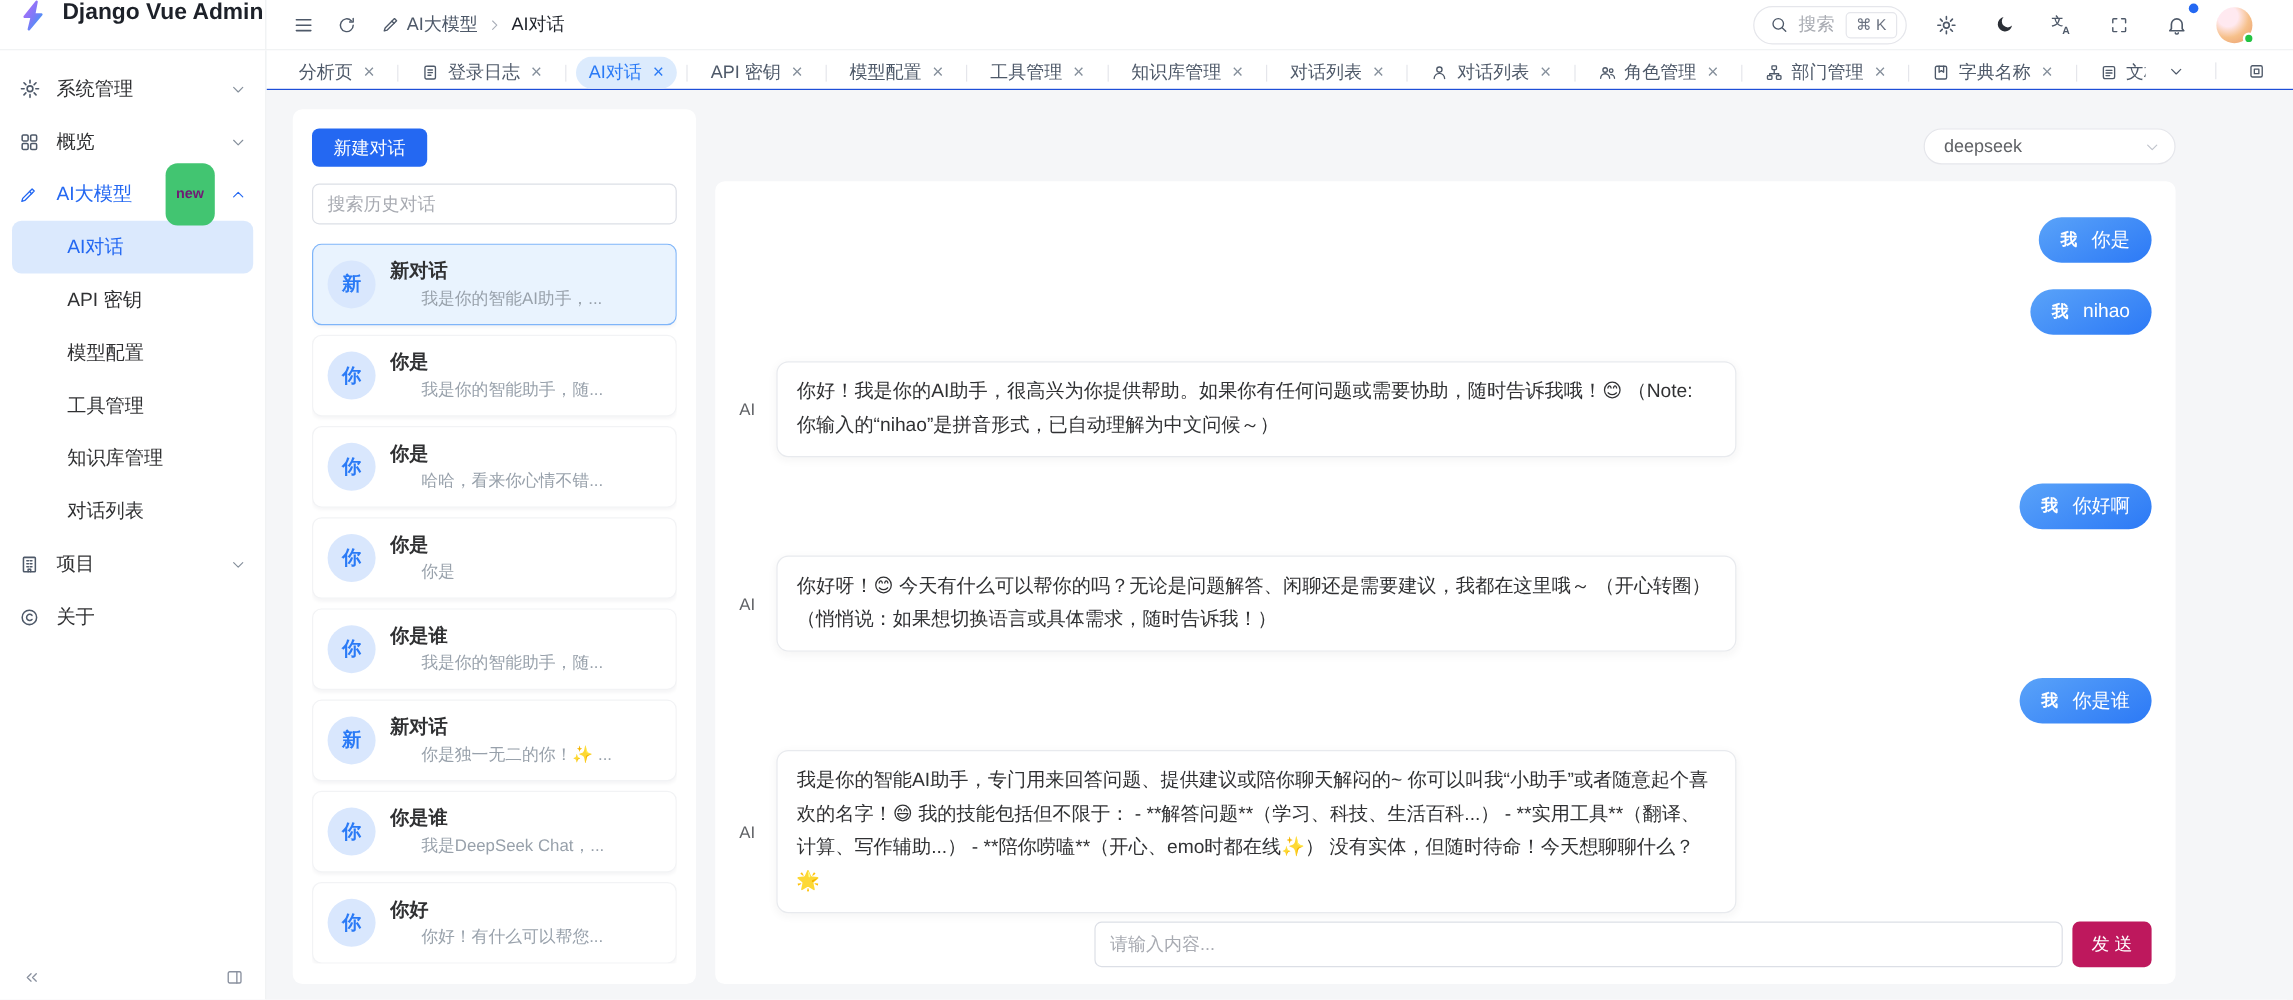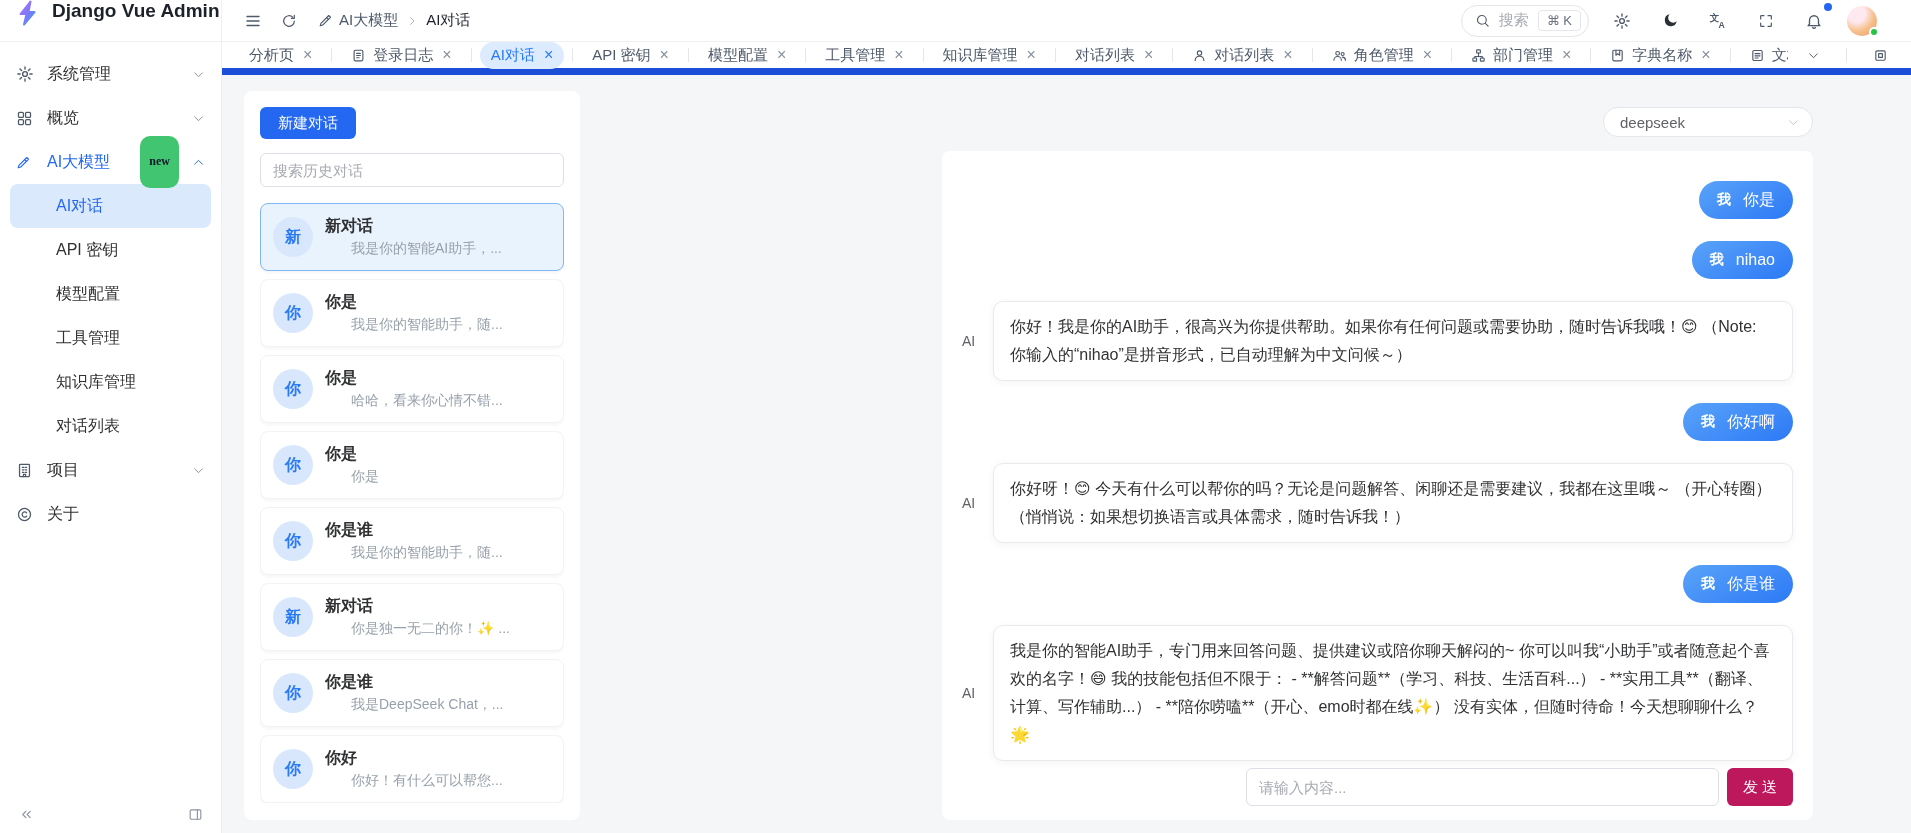--- a/index.html
+++ b/index.html
@@ -31,31 +31,31 @@
   .body-row { flex:1; display:flex; min-height:0; }
 
   
   .sidebar { width:222px; background:#fff; border-right:1px solid #eef0f2; padding-top:10px; position:relative; flex:none; }
   .menu-item { height:44px; display:flex; align-items:center; gap:13px; padding:0 16px; font-size:16px; color:#303133; cursor:pointer; }
   .mi-icon { width:18px; display:flex; color:#4e5969; flex:none; }
   .chev { display:flex; color:#86909c; }
   .menu-item > .chev { margin-left:auto; }
   .menu-item.parent-active { color:#2468f2; }
   .menu-item.parent-active .mi-icon, .menu-item.parent-active > .chev { color:#2468f2; }
-  .badge-new { margin-left:auto; background:#42c571; color:#0f172a; font-size:12px; font-weight:bold; padding:18px 9px; border-radius:10px; line-height:1.3;font-family:Liberation Serif, serif; }
+  .badge-new { margin-left:auto; background:#42c571; color:#701a75; font-size:12px; font-weight:bold; padding:18px 9px; border-radius:10px; line-height:1.3; }
   .menu-item.has-badge > .chev { margin-left:0; }
   .submenu-item { height:44px; display:flex; align-items:center; margin:0 10px; padding:0 12px 0 46px; border-radius:8px; font-size:16px; color:#303133; cursor:pointer; }
   .submenu-item.active { background:#dbe9fd; color:#2468f2; }
   .sidebar-footer { position:absolute; bottom:0; left:0; right:0; height:38px; display:flex; align-items:center; justify-content:space-between; padding:0 14px; color:#8a919f; }
   .sidebar-footer .icon-btn { color:#8a919f; width:24px; height:24px; }
 
   .main-col { flex:1; display:flex; flex-direction:column; min-width:0; }
 
   
-  .tabbar { height:33px; background:#fff; display:flex; align-items:center; padding:0 16px; border-bottom:7px solid #1d4ed8; flex:none; }
+  .tabbar { height:33px; background:#fff; display:flex; align-items:flex-end; padding:0 16px; border-bottom:1px solid #1d4ed8; flex:none; }
   .tab-list { display:flex; align-items:center; min-width:0; overflow:hidden; }
   .tab { display:flex; align-items:center; gap:7px; padding:4px 11px; font-size:15px; color:#4e5969; border-radius:14px; white-space:nowrap; cursor:pointer; flex:none; }
   .tab .t-icon { display:flex; color:#4e5969; }
   .tab.active { background:#dcebfd; color:#2a7af6; }
   .tab.active .tab-close, .tab.active .t-icon { color:#2a7af6; }
   .tab-close { font-size:16px; line-height:1; color:#86909c; margin-left:2px; cursor:pointer; }
   .tab-divider { width:1px; height:14px; background:#e5e6eb; margin:0 8px; flex:none; }
   .tabbar-right { margin-left:auto; display:flex; align-items:center; gap:10px; color:#4e5969; flex:none; padding-left:10px; }
 
   
@@ -68,34 +68,34 @@
   .conv-search::placeholder { color:#a8abb2; }
   .conv-list { margin-top:16px; display:flex; flex-direction:column; gap:8px; overflow:hidden; }
   .conv-item { display:flex; gap:12px; align-items:center; padding:12px; border:1px solid #f2f3f5; border-radius:8px; background:#fff; box-shadow:0 2px 3px rgba(17,24,39,0.04); min-height:66px; flex:none; cursor:pointer; }
   .conv-item.selected { background:#e9f3fe; border-color:#7fb5f9; }
   .conv-avatar { width:40px; height:40px; border-radius:50%; background:#d9e7fd; color:#2a7af6; font-weight:bold; font-size:16px; display:flex; align-items:center; justify-content:center; flex:none; }
   .conv-main { min-width:0; flex:1; }
   .conv-title { font-size:16px; font-weight:600; color:#303133; white-space:nowrap; overflow:hidden; text-overflow:ellipsis; }
   .conv-preview { margin-top:3px; font-size:14px; color:#98a1ab; white-space:nowrap; overflow:hidden; text-overflow:ellipsis;margin-left:26px; }
 
   
-  .chat-col { flex:1; display:flex; flex-direction:column; min-width:0;align-items:flex-end; }
+  .chat-col { flex:1; display:flex; flex-direction:column; min-width:0; }
   .chat-toolbar { height:30px; margin:16px 0 14px; display:flex; justify-content:flex-end; flex:none; }
   .model-select { width:210px; height:30px; border:1px solid #e5e6eb; border-radius:15px; background:#fff; display:flex; align-items:center; padding:0 12px 0 16px; font-size:15px; color:#606266; cursor:pointer; }
   .model-select .chev { margin-left:auto; color:#c0c4cc; }
   .chat-card { flex:1; background:#fff; border-radius:8px; position:relative; padding:30px 20px 70px; overflow:hidden; min-height:0; }
   .msg-list { display:flex; flex-direction:column; gap:22px; }
   .msg-row { display:flex; }
   .msg-row.user { justify-content:flex-end; }
   .user-bubble { height:38px; display:flex; align-items:center; gap:12px; padding:0 18px; border-radius:19px; background:linear-gradient(150deg,#5aa3f9 0%,#2e7bf6 95%); color:#fff; font-size:16px; }
   .user-label { font-size:14px; font-weight:bold; }
   .msg-row.ai { align-items:center; gap:9px; }
   .ai-label { font-size:14px; color:#606266; flex:none; width:22px; }
   .ai-bubble { border:1px solid #e8eaee; border-radius:10px; padding:11px 16px; font-size:16px; color:#303133; line-height:1.75; max-width:800px; box-shadow:0 2px 8px rgba(31,35,41,0.05); background:#fff; }
-  .chat-input-row { position:absolute; left:304px; right:20px; bottom:14px; display:flex; gap:8px; }
+  .chat-input-row { position:absolute; left:316px; right:20px; bottom:14px; display:flex; gap:8px; }
   .chat-input { flex:1; height:38px; border:1px solid #dcdfe6; border-radius:6px; padding:0 12px; font-size:15px; outline:none; }
   .chat-input::placeholder { color:#a8abb2; }
   .send-btn { width:66px; height:38px; background:#be185d; color:#fff; border:none; border-radius:6px; font-size:15px; cursor:pointer; flex:none; }
 </style>
 </head>
 <body>
 
 <div class="app">
 
   <header class="topbar">

